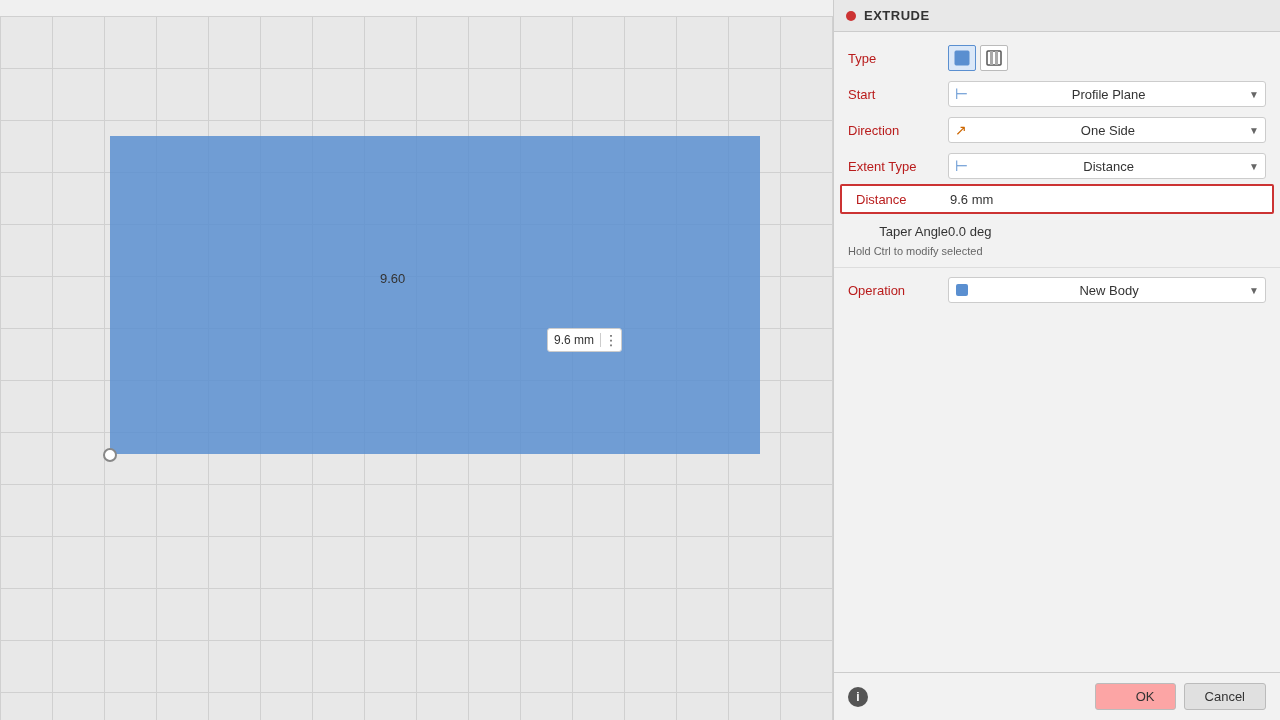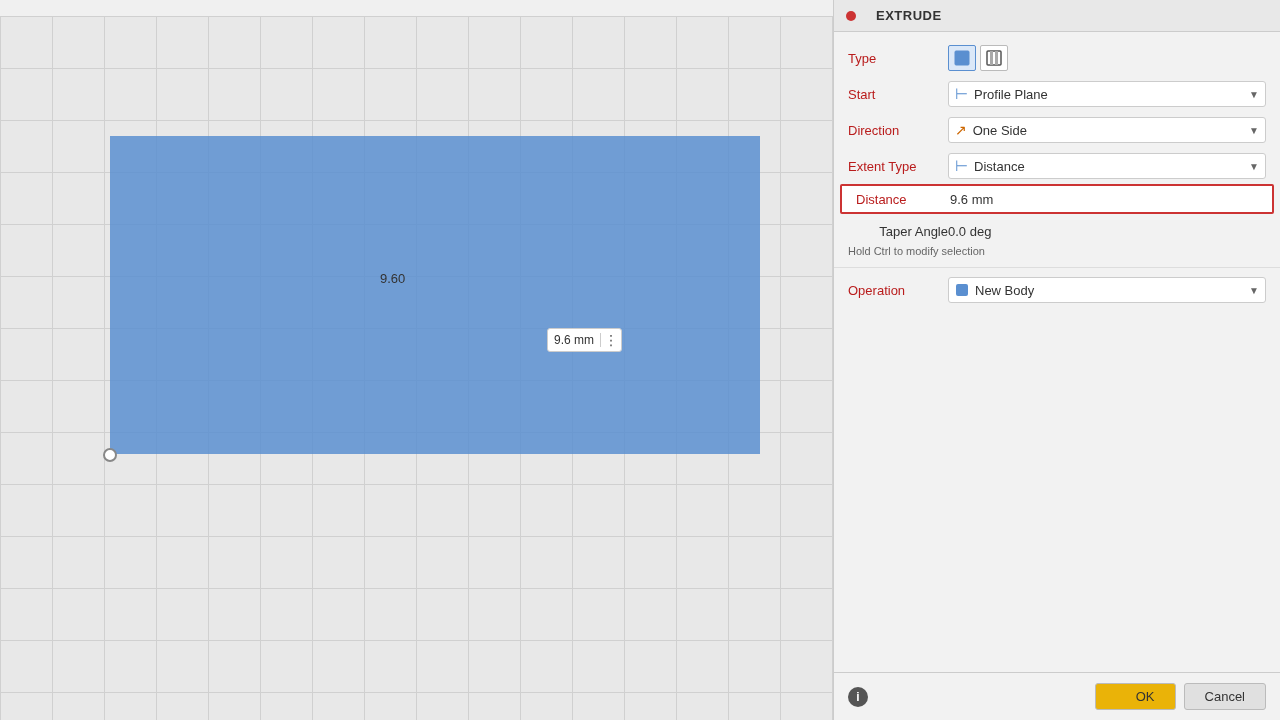--- a/index.html
+++ b/index.html
@@ -106,21 +106,21 @@
       flex-direction: column;
     }
 
     
     .panel-header {
       display: flex;
       align-items: center;
       padding: 8px 12px;
       background: #e8e8e8;
       border-bottom: 1px solid #ccc;
-      gap: 20px;
+      gap: 8px;
     }
     .panel-dot {
       width: 10px;
       height: 10px;
       border-radius: 50%;
       background: #cc3333;
       flex-shrink: 0;
     }
     .panel-title {
       font-size: 13px;
@@ -206,20 +206,21 @@
       padding: 3px 6px;
       cursor: pointer;
       position: relative;
       height: 26px;
       gap: 6px;
     }
     .form-select-text {
       flex: 1;
       font-size: 13px;
       color: #333;
+      text-align: center;
     }
     .form-select-arrow {
       font-size: 10px;
       color: #666;
     }
     .select-icon {
       font-size: 14px;
     }
 
     
@@ -300,21 +301,21 @@
     }
     .spacer { flex: 1; }
     .btn {
       padding: 5px 20px;
       border-radius: 3px;
       border: 1px solid #bbb;
       font-size: 13px;
       cursor: pointer;
     }
     .btn-ok {
-      background: #eab308;
+      background: #fca5a5;
       color: #333;
       padding-left: 40px;
     }
     .btn-cancel {
       background: #e0e0e0;
       color: #333;
     }
 
     
     svg { display: block; }
@@ -400,21 +401,21 @@
     <div class="distance-row">
       <span class="form-label">Distance</span>
       <input class="distance-input" type="text" value="9.6 mm" style="">
     </div>
 
     <div class="taper-row" style="margin-top:6px;text-align:right;">
       <span class="taper-label">Taper Angle</span>
       <span class="taper-value">0.0 deg</span>
     </div>
 
-    <div class="hint-text">Hold Ctrl to modify selection</div>
+    <div class="hint-text">Hold Ctrl to modify selected</div>
 
     <div class="divider"></div>
 
     <div class="form-row">
       <span class="form-label">Operation</span>
       <div class="form-control">
         <div class="form-select">
           <span class="select-icon" style="font-size:14px; color:#5a8fd0;">
             <svg width="14" height="14" viewBox="0 0 14 14">
               <rect x="1" y="1" width="12" height="12" fill="#5a8fd0" rx="2"></rect>

